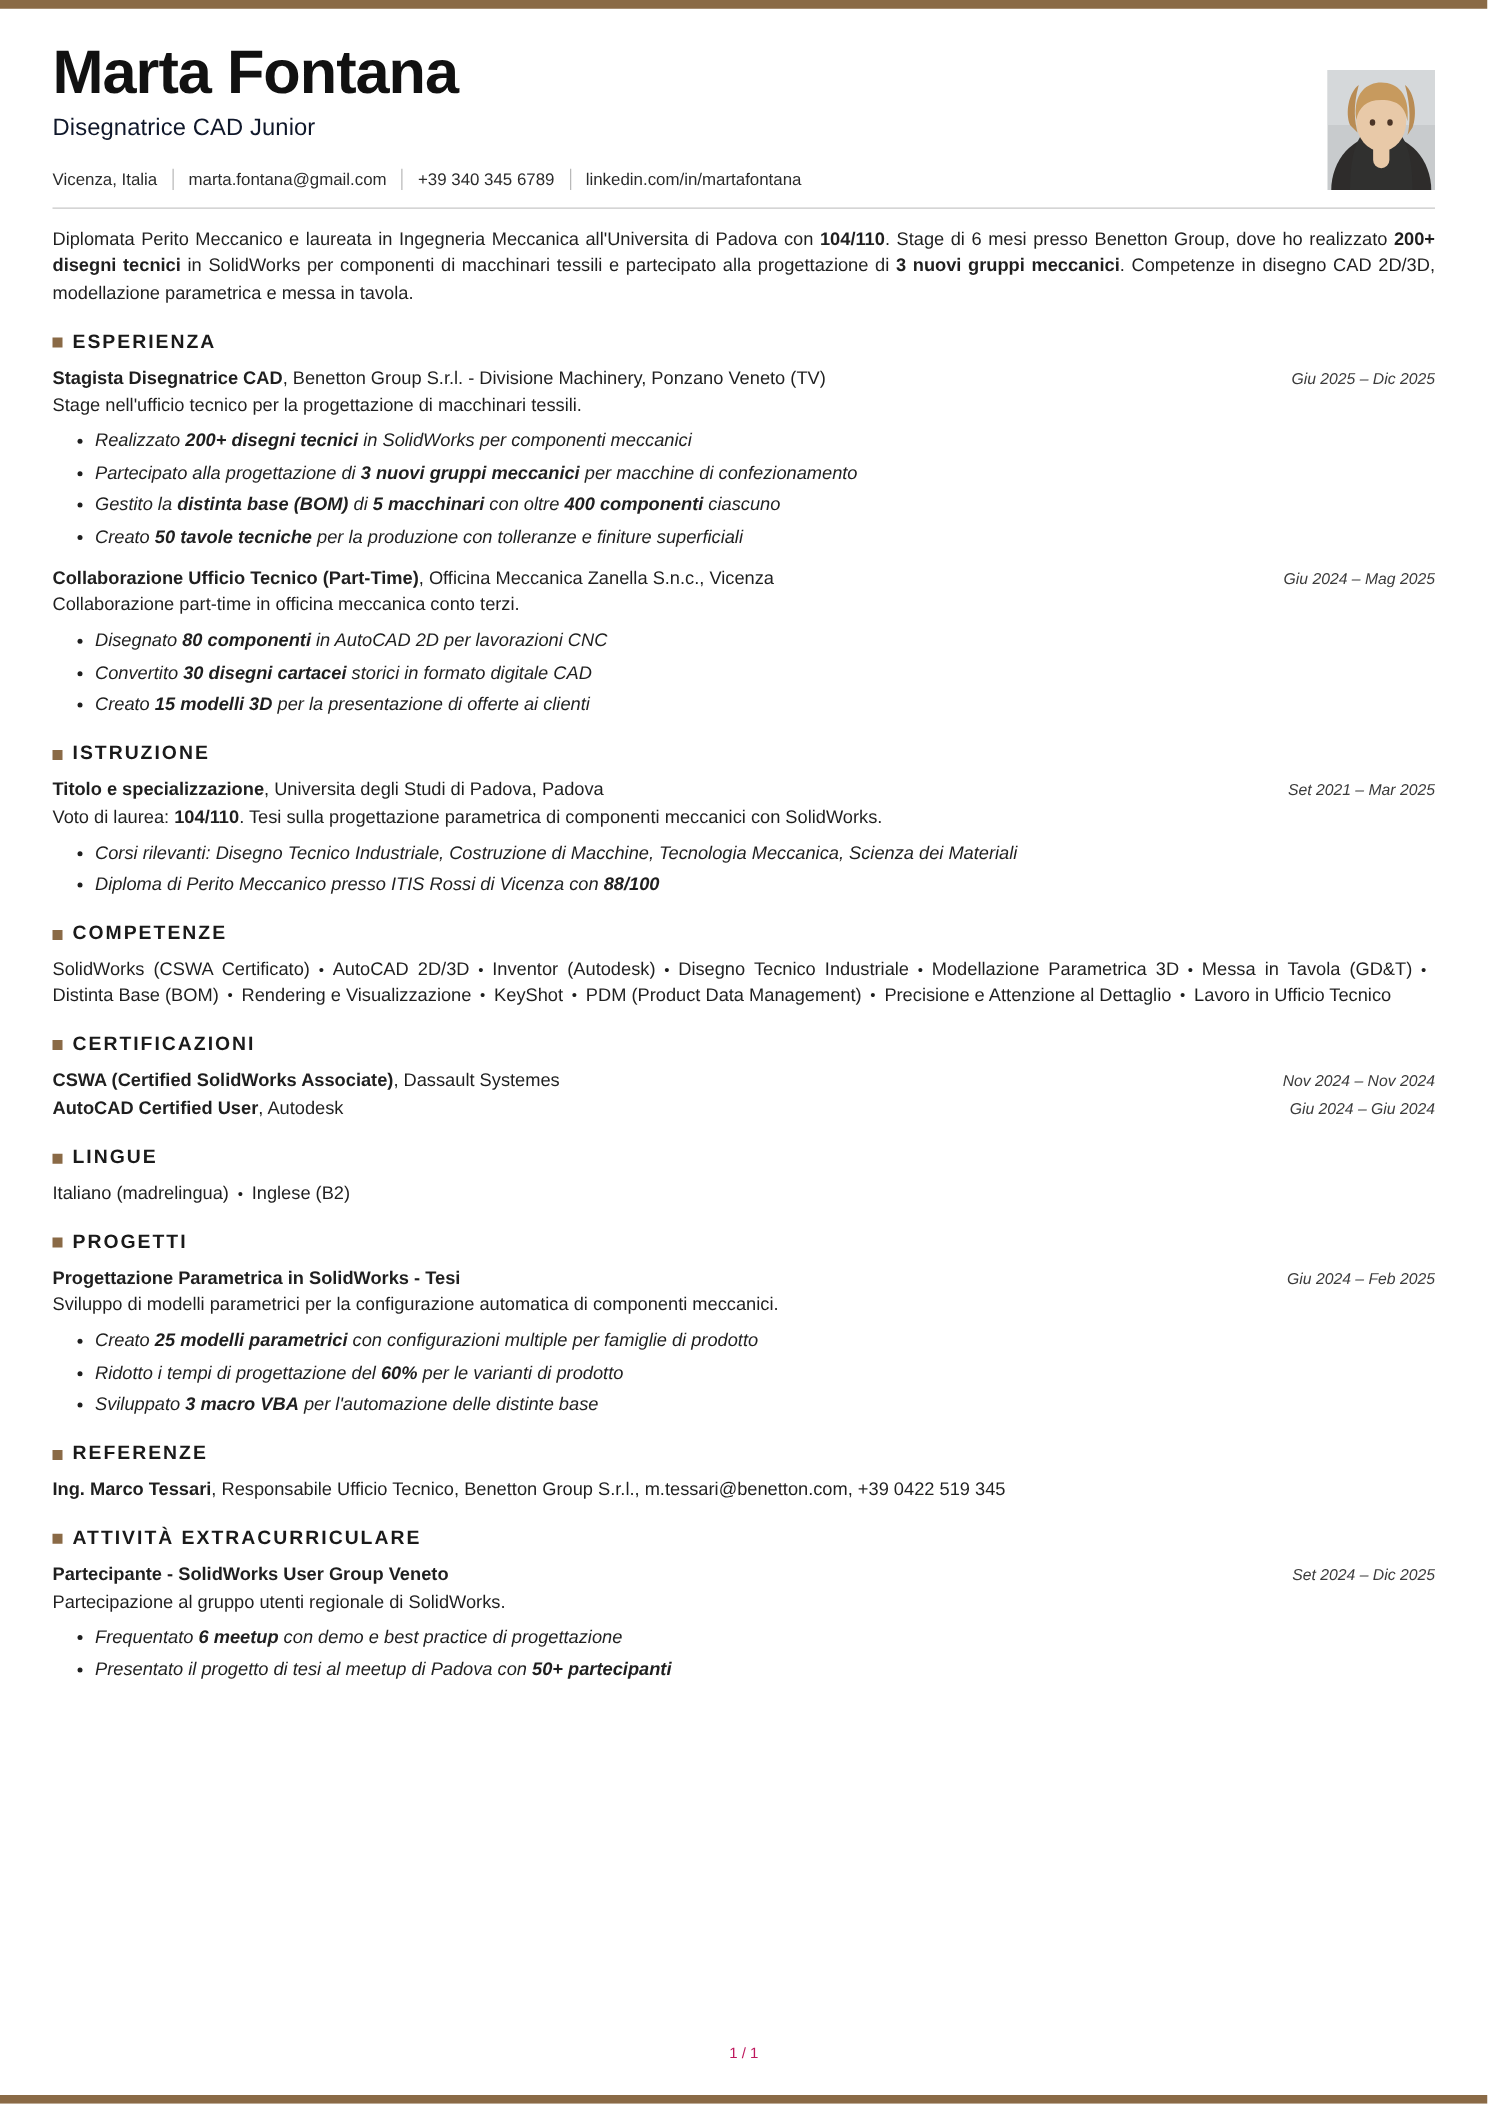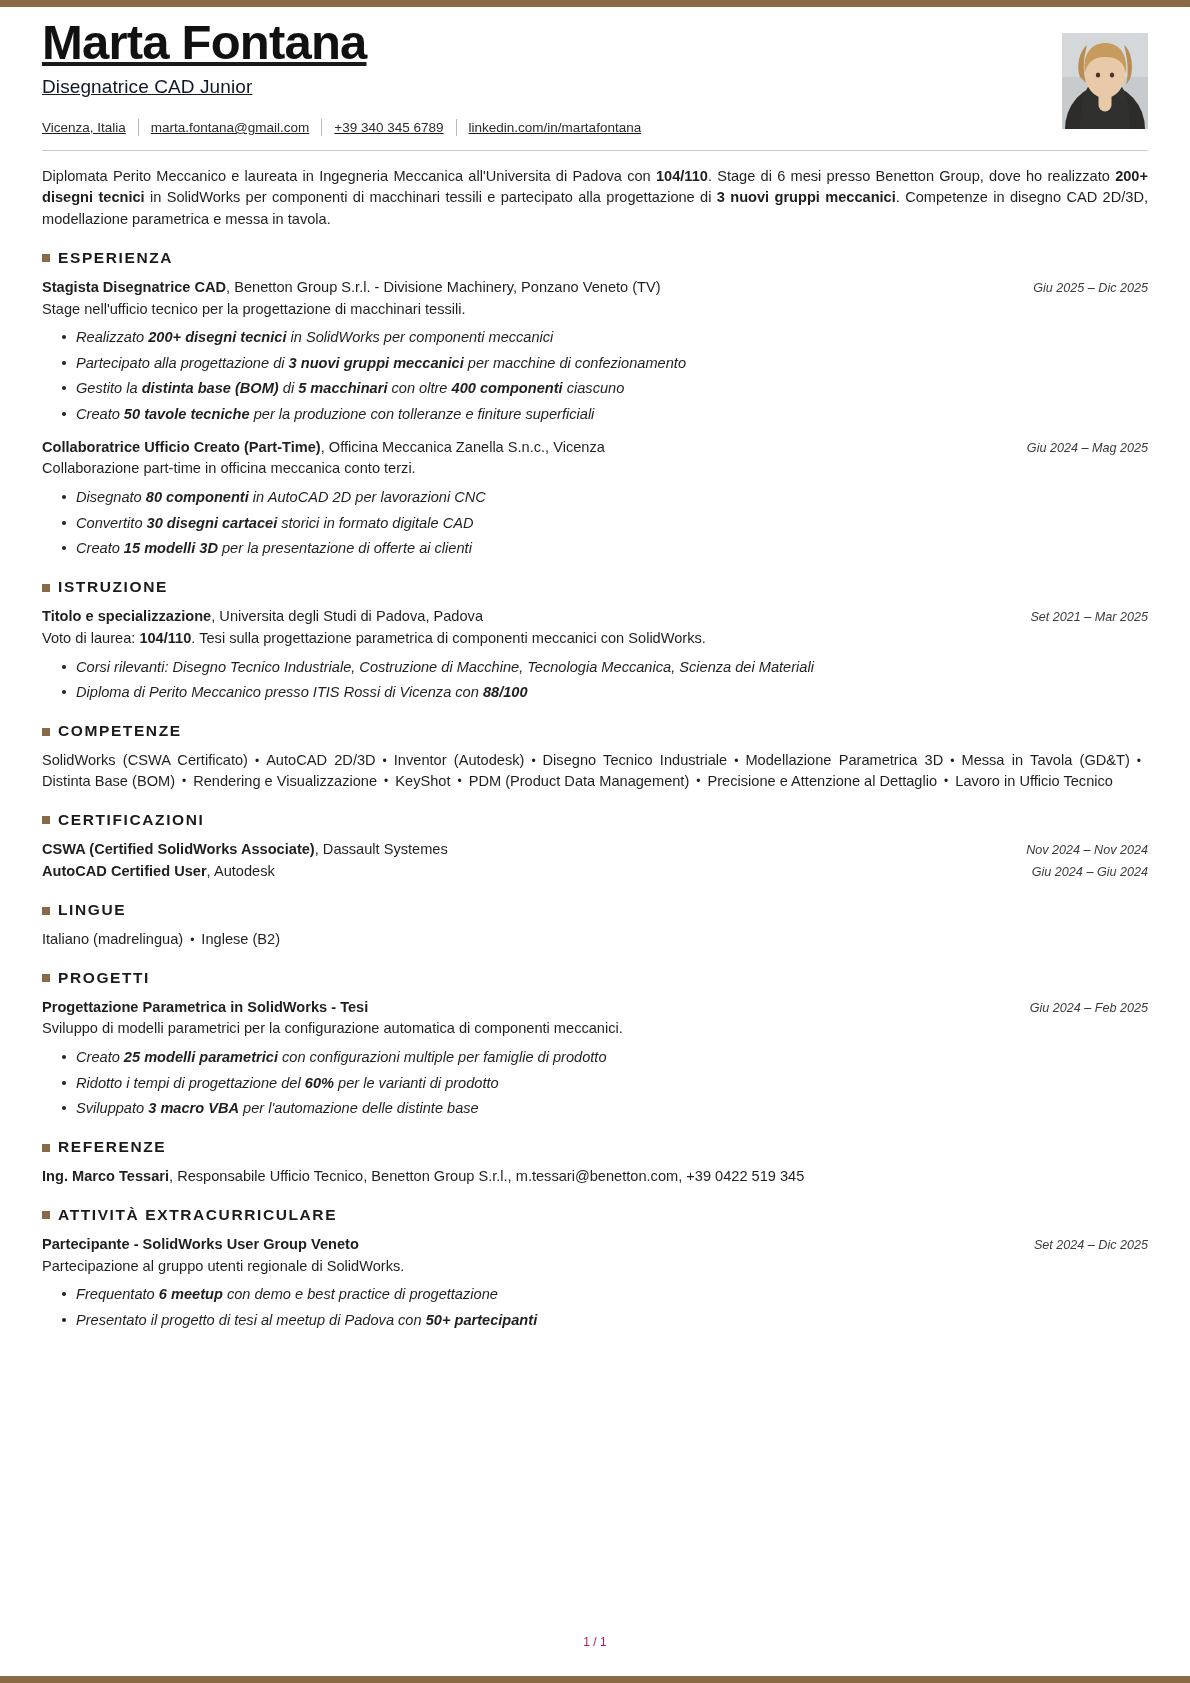--- a/index.html
+++ b/index.html
@@ -35,24 +35,23 @@
     position: absolute;
     bottom: 0; left: 0;
     width: 1190px;
     height: 7px;
     background: #8a6a46;
   }
 
   
   .header {
     display: flex;
-    align-items: center;
+    align-items: flex-end;
     justify-content: space-between;
-    padding-top: 17px;
-    text-decoration: underline;
+    padding-top: 33px;
   }
 
   .header-left { flex: 1 1 auto; min-width: 0; }
 
   .name {
     font-size: 49px;
     font-weight: bold;
     letter-spacing: -0.8px;
     line-height: 1.06;
     color: #111111;
@@ -283,21 +282,21 @@
           <div class="entry-sub"><span>Stage nell'ufficio tecnico per la progettazione di macchinari tessili.</span></div>
           <ul class="bullets">
             <li><span>Realizzato </span><b>200+ disegni tecnici</b><span> in SolidWorks per componenti meccanici</span></li>
             <li><span>Partecipato alla progettazione di </span><b>3 nuovi gruppi meccanici</b><span> per macchine di confezionamento</span></li>
             <li><span>Gestito la </span><b>distinta base (BOM)</b><span> di </span><b>5 macchinari</b><span> con oltre </span><b>400 componenti</b><span> ciascuno</span></li>
             <li><span>Creato </span><b>50 tavole tecniche</b><span> per la produzione con tolleranze e finiture superficiali</span></li>
           </ul>
         </div>
         <div class="entry">
           <div class="entry-row">
-            <div class="entry-head"><b>Collaboratrice Ufficio Creato (Part-Time)</b><span>, Officina Meccanica Zanella S.n.c., Vicenza</span></div>
+            <div class="entry-head"><b>Collaborazione Ufficio Tecnico (Part-Time)</b><span>, Officina Meccanica Zanella S.n.c., Vicenza</span></div>
             <div class="entry-date">Giu 2024 – Mag 2025</div>
           </div>
           <div class="entry-sub"><span>Collaborazione part-time in officina meccanica conto terzi.</span></div>
           <ul class="bullets">
             <li><span>Disegnato </span><b>80 componenti</b><span> in AutoCAD 2D per lavorazioni CNC</span></li>
             <li><span>Convertito </span><b>30 disegni cartacei</b><span> storici in formato digitale CAD</span></li>
             <li><span>Creato </span><b>15 modelli 3D</b><span> per la presentazione di offerte ai clienti</span></li>
           </ul>
         </div>
       </div>

